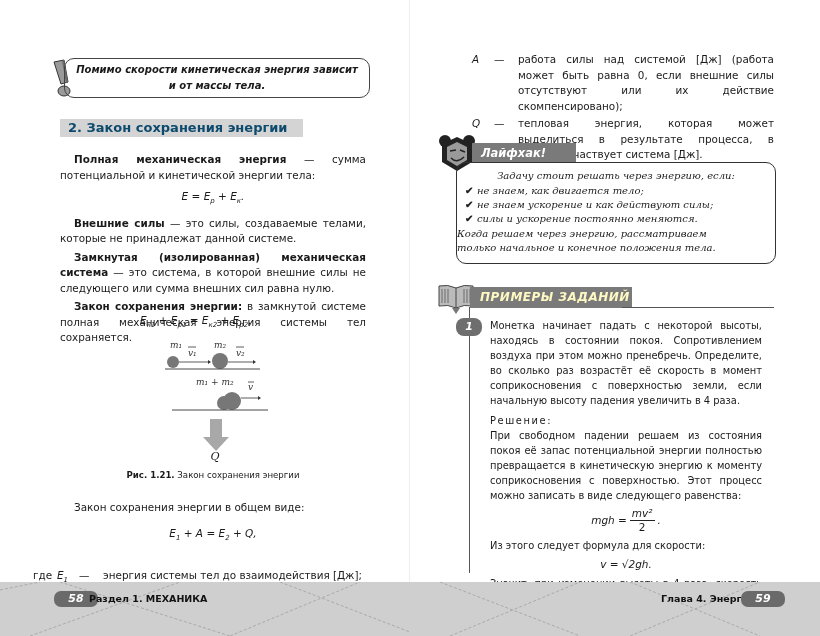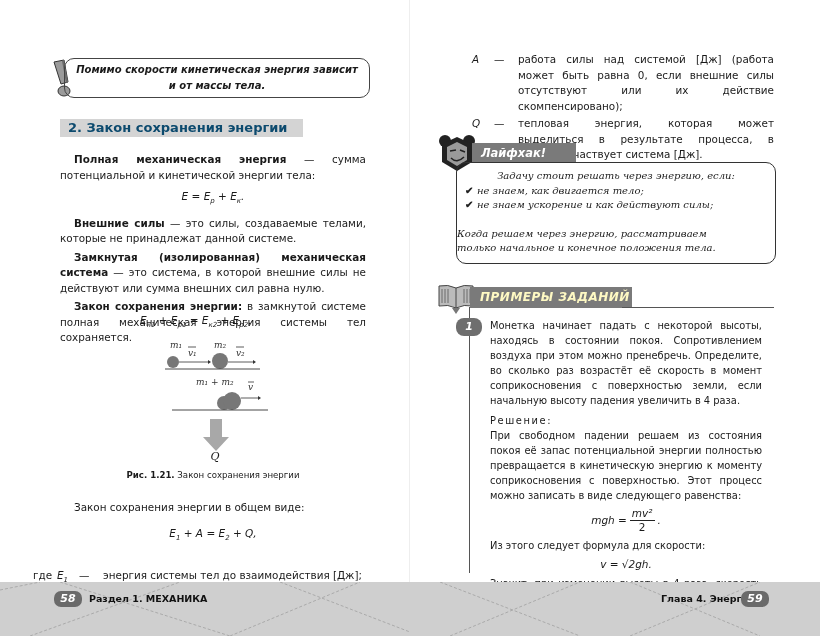--- a/index.html
+++ b/index.html
@@ -19,21 +19,21 @@
   .note { position:absolute; left:64px; top:58px; width:304px; height:38px; border:1.3px solid #444; border-radius:10px;
           display:flex; flex-direction:column; align-items:center; justify-content:center; }
   .note span { font-style:italic; font-weight:bold; font-size:10px; line-height:16px; }
   .excl { position:absolute; left:52px; top:58px; }
 
   .sect { position:absolute; left:60px; top:119px; background:#d4d4d4; padding:1px 16px 2px 8px;
           font-family:"DejaVu Sans", sans-serif; font-weight:bold; font-size:13px; color:#0c4a6e; }
 
   .footer { position:absolute; left:0; top:582px; width:820px; height:54px; background:#cfcfcf; overflow:hidden; }
   .footer svg { position:absolute; left:0; top:0; }
-  .pg-badge { position:absolute; top:9px; width:28px; height:16px; border-radius:7px; background:#6a6a6a; color:#fff;
+  .pg-badge { position:absolute; top:9px; width:44px; height:16px; border-radius:7px; background:#6a6a6a; color:#fff;
               font-style:italic; font-weight:bold; font-size:11px; text-align:center; line-height:16px; }
   .foot-lbl { position:absolute; top:9px; font-weight:bold; font-size:9.5px; line-height:16px; color:#111; }
   .gutter { position:absolute; left:409px; top:0; width:1px; height:582px; background:#eeeeee; }
 
   .lh-box { position:absolute; left:456px; top:162px; width:318px; height:100px; border:1.4px solid #333; border-radius:10px; }
   .lh-tab { position:absolute; left:472px; top:143px; width:95px; height:20px; background:#7a7a7a; color:#fff;
             font-family:"DejaVu Sans", sans-serif; font-style:italic; font-weight:bold; font-size:11.5px; line-height:20px; padding-left:9px; }
   .hand { font-family:"DejaVu Serif", serif; font-style:italic; font-size:10px; line-height:14.2px; color:#222; }
 
   .ex-tab { position:absolute; left:470px; top:287px; width:152px; height:21px; background:#7a7a7a; color:#fef9c3;
@@ -68,21 +68,21 @@
 
   <div class="txt just" style="position:absolute; left:60px; top:152px; width:306px;">
     <div class="indent">
       <span class="b">Полная механическая энергия</span><span> — сумма потенциальной и кинетической энергии тела:</span>
     </div>
     <div class="formula" style="margin:6px 0 6px 0;">E = E<sub>p</sub> + E<sub>к</sub>.</div>
     <div class="indent" style="margin-top:4px;">
       <span class="b">Внешние силы</span><span> — это силы, создаваемые телами, которые не принадлежат данной системе.</span>
     </div>
     <div class="indent" style="margin-top:3px;">
-      <span class="b">Замкнутая (изолированная) механическая система</span><span> — это система, в которой внешние силы не действуют или сумма внешних сил равна нулю.</span>
+      <span class="b">Замкнутая (изолированная) механическая система</span><span> — это система, в которой внешние силы не следующего или сумма внешних сил равна нулю.</span>
     </div>
     <div class="indent" style="margin-top:3px;">
       <span class="b">Закон сохранения энергии:</span><span> в замкнутой системе полная механическая энергия системы тел сохраняется.</span>
     </div>
   </div>
 
   <div class="formula" style="position:absolute; left:140px; top:314px; width:160px; text-align:left;">E<sub>к1</sub> + E<sub>p1</sub> = E<sub>к2</sub> + E<sub>p2</sub>.</div>
   <svg style="position:absolute; left:160px; top:338px;" width="110" height="80" viewBox="0 0 110 80">
     <text x="10" y="10" font-family="DejaVu Serif, serif" font-style="italic" font-size="9" fill="#333">m₁</text>
     <text x="28" y="18" font-family="DejaVu Serif, serif" font-style="italic" font-size="9" fill="#333">v₁</text>
@@ -154,20 +154,21 @@
   <polygon points="19,8 29,13 29,26 19,32 9,26 9,13" fill="#9a9a9a"></polygon>
   <path d="M12 17 L18 16 M22 16 L27 18" stroke="#222" stroke-width="1.5"></path>
   <path d="M13 24 Q19 30 26 23" stroke="#222" stroke-width="1.5" fill="none"></path>
 </svg>
 <div class="lh-tab">Лайфхак!</div>
 <div class="lh-box">
   <div class="hand" style="position:absolute; left:0; top:6px; width:318px; text-align:center;">Задачу стоит решать через энергию, если:</div>
   <div class="hand" style="position:absolute; left:8px; top:21px; width:300px;">
     <div><span style="font-style:normal; font-weight:bold;">✔ </span><span>не знаем, как двигается тело;</span></div>
     <div><span style="font-style:normal; font-weight:bold;">✔ </span><span>не знаем ускорение и как действуют силы;</span></div>
+    <div><span style="font-style:normal; font-weight:bold;">✔ </span><span>силы и ускорение постоянно меняются.</span></div>
   </div>
   <div class="hand" style="position:absolute; left:0; top:64px; width:318px; ">
     <div>Когда решаем через энергию, рассматриваем</div>
     <div>только начальное и конечное положения тела.</div>
   </div>
 </div>
 
 <svg style="position:absolute; left:436px; top:280px;" width="40" height="34" viewBox="0 0 40 34">
   <path d="M3 6 L3 26 Q12 24 20 28 Q28 24 37 26 L37 6 Q28 4 20 8 Q12 4 3 6 Z" fill="#bbb" stroke="#444" stroke-width="1"></path>
   <path d="M20 8 L20 28" stroke="#444" stroke-width="1"></path>

